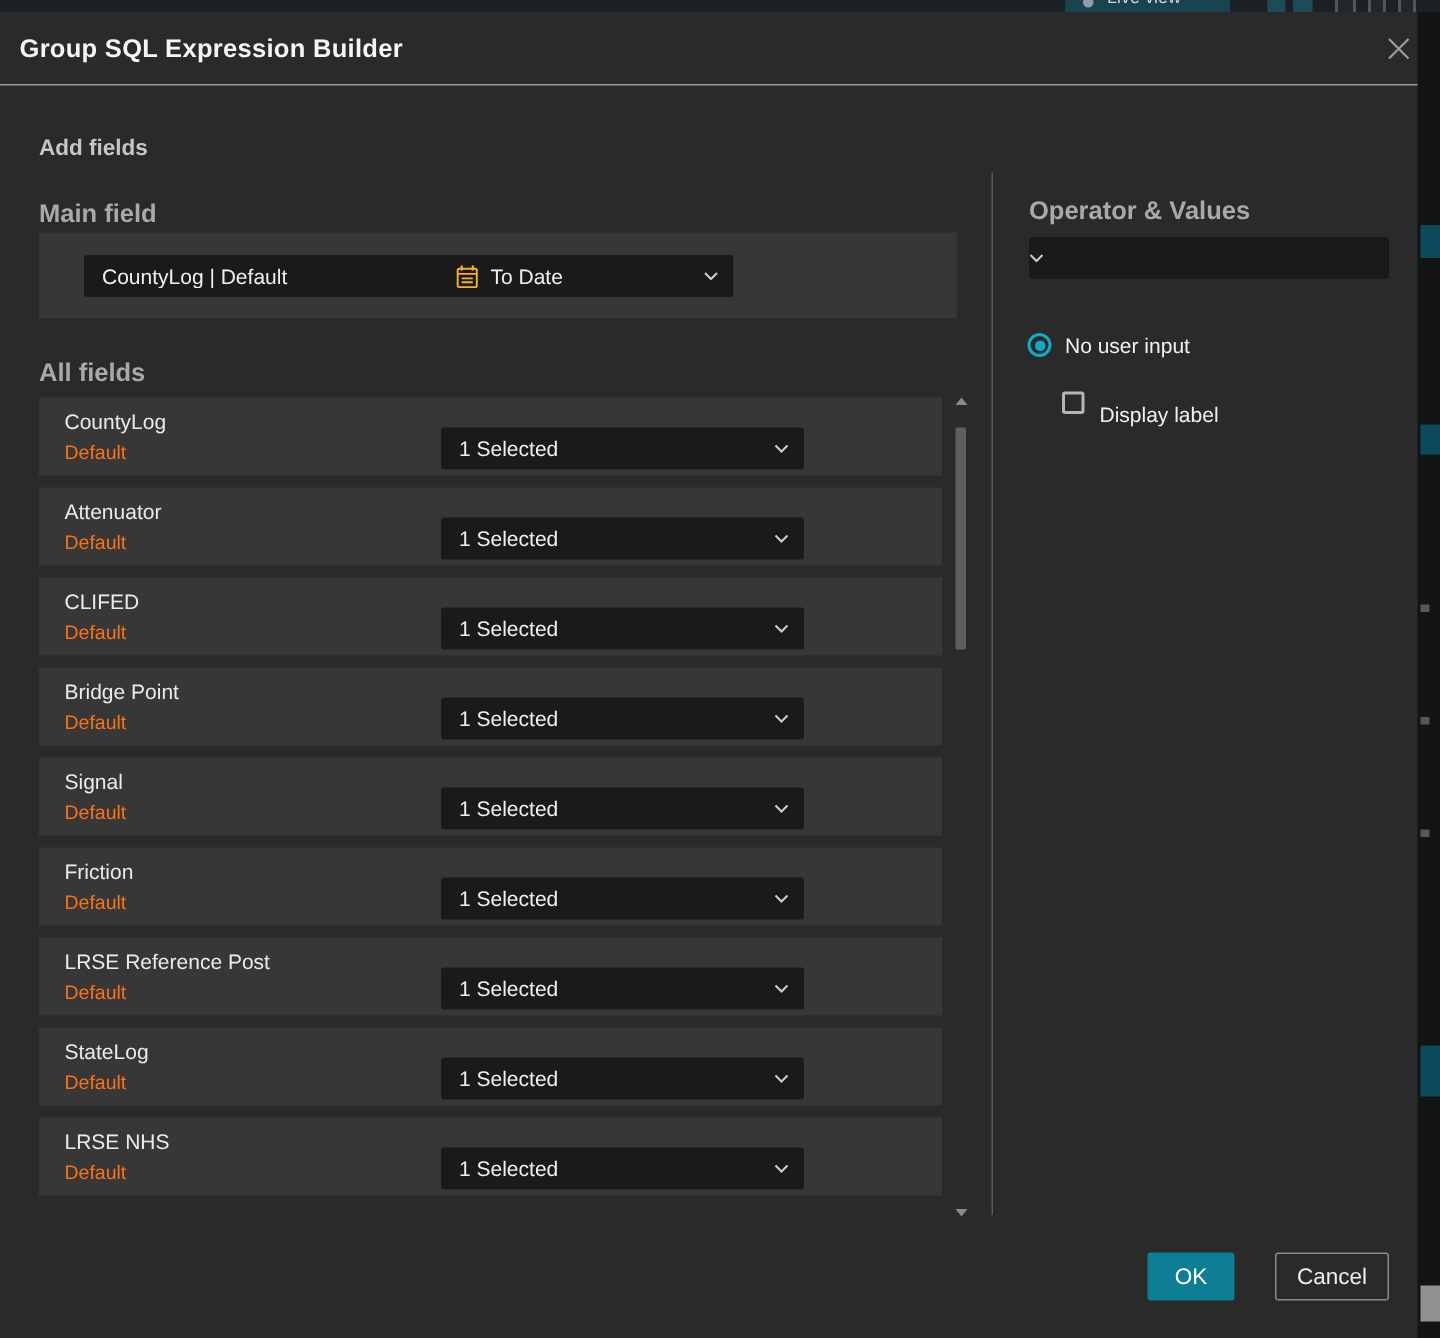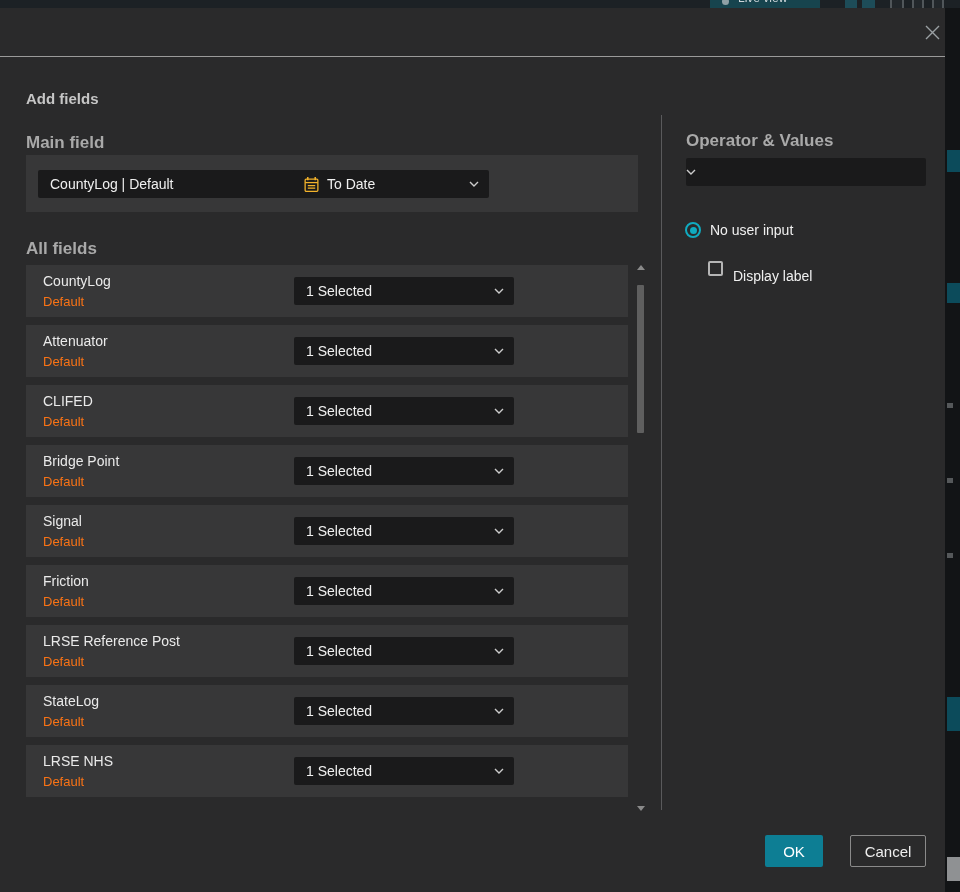--- a/index.html
+++ b/index.html
@@ -44,21 +44,21 @@
   .dropdown { position:absolute; background:#1a1a1b; display:flex; align-items:center;
               height:28px; color:#f0f0f0; font-size:14px; cursor:pointer;
               border-radius:2px; }
   .dropdown .dd-text { flex:1; padding-left:12px; white-space:nowrap; overflow:hidden; }
   .dropdown .dd-chev { margin-right:10px; flex:0 0 auto; display:flex; }
   .dd-cal { margin-left:10px; margin-right:-2px; flex:0 0 auto; display:flex; }
 
   .field-row { position:absolute; left:26px; width:602px; height:52px; background:#373738; }
   .row-name { position:absolute; left:17px; top:8px; font-size:14px; color:#eaeaea; }
   .row-sub  { position:absolute; left:17px; top:29px; font-size:13px; color:#f97316; }
-  .row-dd   { left:268px; top:12px; width:220px;align-items:center; }
+  .row-dd   { left:268px; top:20px; width:242px;align-items:center; }
 
   
   .scrollbar { position:absolute; left:636px; top:255px; width:10px; height:550px; }
   .sb-arrow-up { position:absolute; left:1px; top:2px; width:0; height:0;
                  border-left:4px solid transparent; border-right:4px solid transparent;
                  border-bottom:5px solid #8a8a8a; }
   .sb-arrow-down { position:absolute; left:1px; bottom:2px; width:0; height:0;
                  border-left:4px solid transparent; border-right:4px solid transparent;
                  border-top:5px solid #8a8a8a; }
   .sb-thumb { position:absolute; left:1px; top:22px; width:7px; height:148px;
@@ -109,32 +109,33 @@
     <div class="frag frag-gray" style="top:395px;height:5px;width:6px;"></div>
     <div class="frag frag-gray" style="top:470px;height:5px;width:6px;"></div>
     <div class="frag frag-gray" style="top:545px;height:5px;width:6px;"></div>
     <div class="frag frag-teal" style="top:689px;height:34px;"></div>
     <div class="frag frag-light" style="top:849px;height:24px;"></div>
   </div>
 
   <div class="dialog">
 
     <div class="dlg-header">
+      <div class="dlg-title">Group SQL Expression Builder</div>
       <div class="close-btn">
         <svg width="15" height="15" viewBox="0 0 15 15">
           <path d="M1 1 L14 14 M14 1 L1 14" stroke="#9aa0a3" stroke-width="1.4" fill="none"></path>
         </svg>
       </div>
     </div>
 
     <div class="section-title" style="top:82px;">Add fields</div>
 
     <div class="sub-label" style="left:26px; top:125px;">Main field</div>
     <div class="panel" style="left:26px; top:147px; width:612px; height:57px;">
-      <div class="dropdown" style="left:12px; top:15px; width:276px;">
+      <div class="dropdown" style="left:30px; top:15px; width:276px;">
         <span class="dd-text">CountyLog | Default</span>
         <span class="dd-chev">
           <svg width="10" height="6" viewBox="0 0 10 6">
               <path d="M1 1 L5 5 L9 1" stroke="#cccccc" stroke-width="1.4" fill="none"></path>
             </svg>
         </span>
       </div>
       <div class="dropdown" style="left:267px; top:15px; width:196px;">
         <span class="dd-cal">
           <svg width="17" height="17" viewBox="0 0 16 16">

